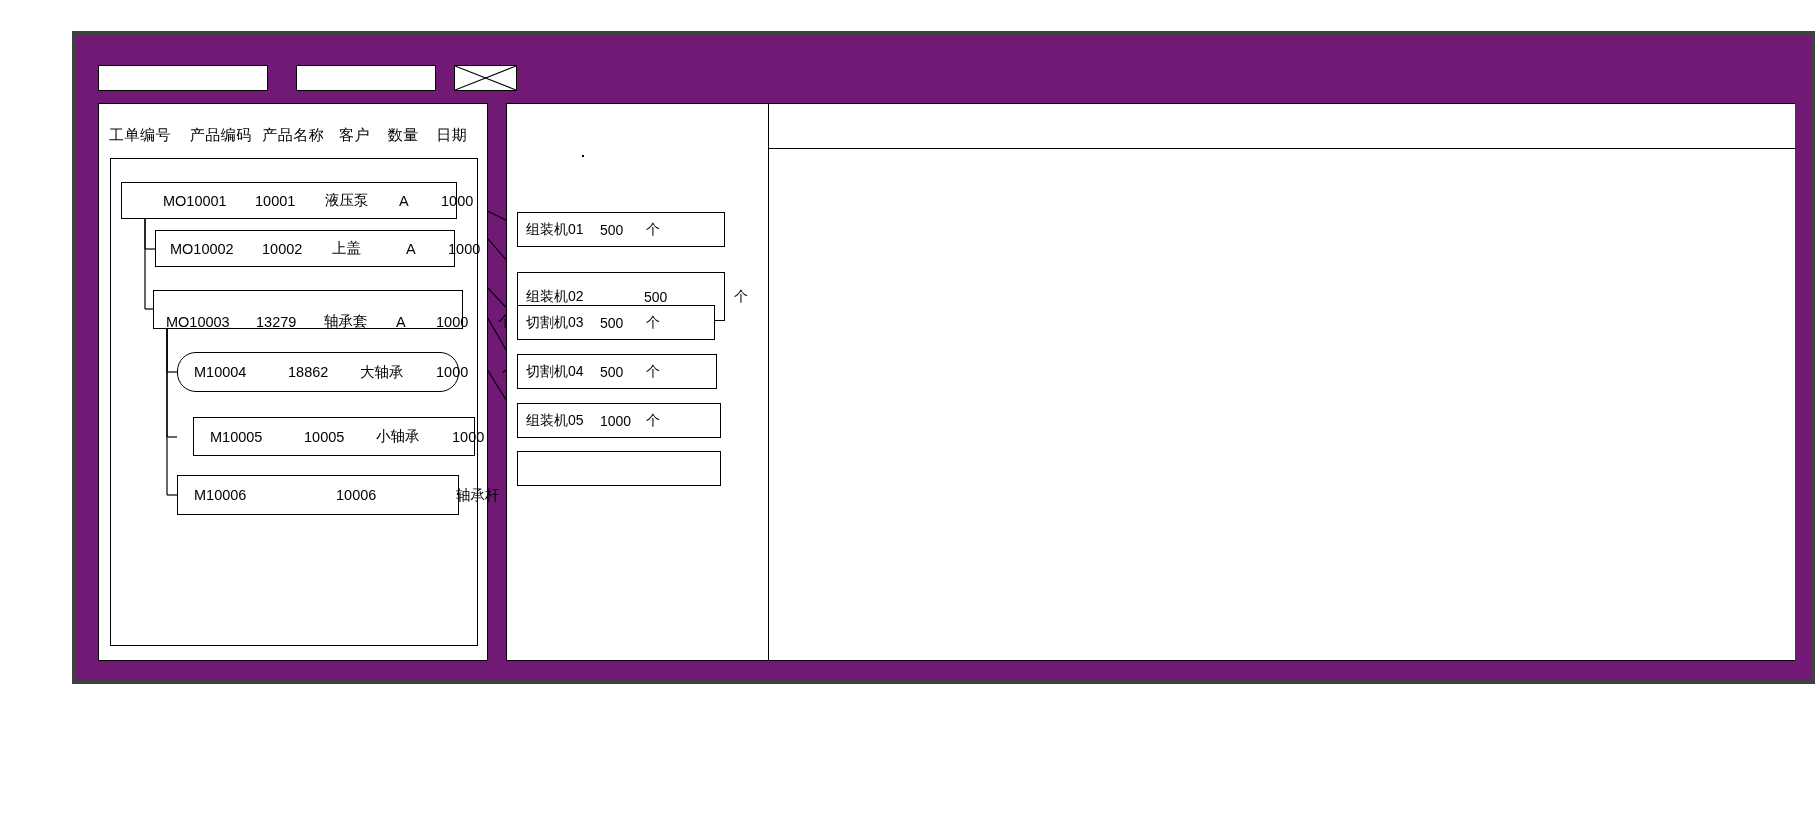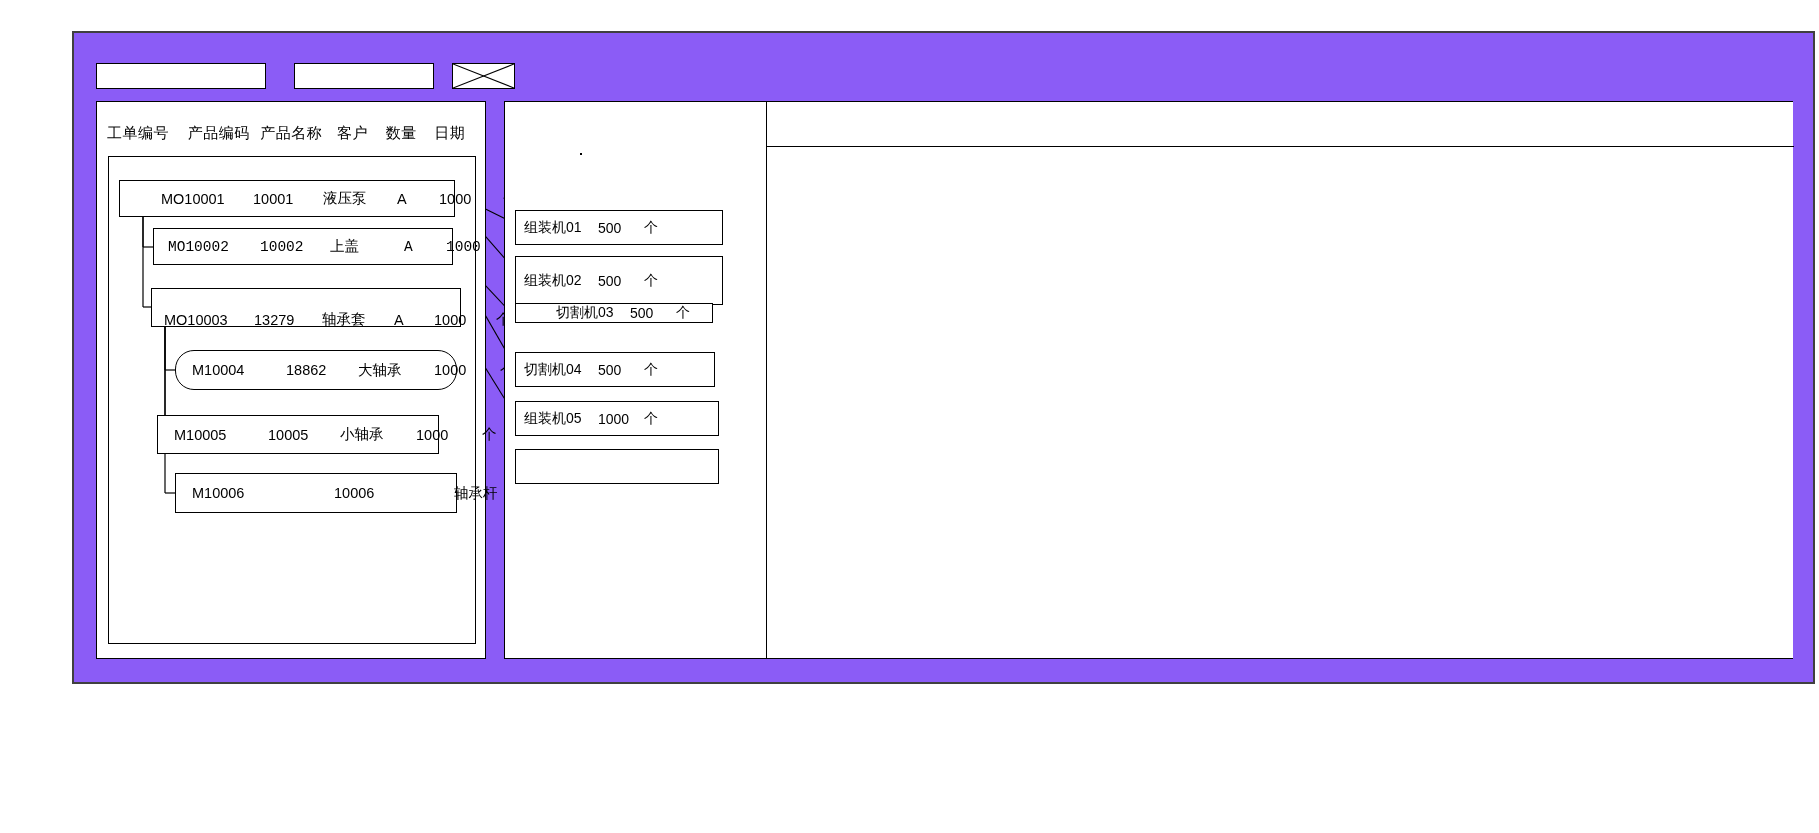--- a/index.html
+++ b/index.html
@@ -1,21 +1,21 @@
 <!DOCTYPE html>
 <html><head>
 <meta charset="utf-8">
 <style>
   html,body{margin:0;padding:0;background:#ffffff;}
   body{width:1819px;height:833px;font-family:"Liberation Sans","DejaVu Sans",sans-serif;color:#000;overflow:hidden;}
 
   .screen{position:absolute;left:0;top:0;width:1819px;height:833px;background:#fff;}
 
   
-  .window{position:absolute;left:72px;top:31px;width:1743px;height:653px;border:2px solid #404040;background:#8b5cf6;box-sizing:border-box;}
+  .window{position:absolute;left:72px;top:31px;width:1743px;height:653px;border:4px solid #404040;background:#701a75;box-sizing:border-box;}
 
   
   .toolbar{position:absolute;left:22px;top:30px;height:26px;}
   .tb-box{position:absolute;top:0;height:26px;border:1.5px solid #000;background:#fff;box-sizing:border-box;}
   .tb-box1{left:0;width:170px;}
   .tb-box2{left:198px;width:140px;}
   .tb-img{left:356px;width:63px;}
   .tb-img svg{display:block;width:100%;height:100%;}
 
   
@@ -32,25 +32,25 @@
   .tree-frame{position:absolute;left:11px;top:54px;width:368px;height:488px;border:1.2px solid #000;background:#fff;box-sizing:border-box;}
 
   
   .row{position:absolute;border:1.2px solid #000;background:#fff;box-sizing:border-box;display:flex;align-items:center;font-size:14.5px;white-space:nowrap;}
   .row .cell{display:inline-block;}
 
   .r1{left:10px;top:23px;width:336px;height:37px;padding-left:27px;}
   .r2{left:44px;top:71px;width:300px;height:37px;}
   .r3{left:42px;top:131px;width:310px;height:39px;}
   .r4{left:66px;top:193px;width:282px;height:40px;border-radius:19px;}
-  .r5{left:48px;top:258px;width:282px;height:39px;}
+  .r5{left:82px;top:258px;width:282px;height:39px;}
   .r6{left:66px;top:316px;width:282px;height:40px;gap:48px;}
 
   .r1 .cell{padding-left:14px;}
-  .r2 .cell{padding-left:14px;font-family:Liberation Mono, monospace;}
+  .r2 .cell{padding-left:14px;}
   .r3 .cell{padding-left:12px;margin-top:24px;}
   .r4 .cell{padding-left:16px;}
   .r5 .cell{padding-left:16px;}
   .r6 .cell{padding-left:16px;}
 
   .c-code{min-width:78px;}
   .c-pcode{min-width:56px;}
   .c-name{min-width:60px;}
   .c-cust{min-width:28px;}
   .c-qty{min-width:50px;text-align:left;}
@@ -61,22 +61,22 @@
 
   
   .panel-mid{position:absolute;left:430px;top:68px;width:262px;height:558px;border:1.5px solid #000;border-right:none;background:#fff;box-sizing:border-box;}
   .mid-dot{position:absolute;left:75px;top:51px;width:2px;height:2px;background:#000;}
 
   .card{position:absolute;left:10px;border:1.2px solid #000;background:#fff;box-sizing:border-box;display:flex;align-items:center;font-size:14px;white-space:nowrap;}
   .card .m-name{padding-left:8px;min-width:74px;}
   .card .m-qty{min-width:46px;}
   .card .m-unit{}
   .m1{top:108px;width:208px;height:35px;}
-  .m2{top:154px;width:208px;height:49px;}
-  .m3{top:201px;width:198px;height:20px;padding-left:32px;}
+  .m2{top:168px;width:208px;height:49px;gap:44px;}
+  .m3{top:201px;width:198px;height:35px;}
   .m4{top:250px;width:200px;height:35px;}
   .m5{top:299px;width:204px;height:35px;}
   .m6{top:347px;width:204px;height:35px;}
 
   
   .panel-right{position:absolute;left:692px;top:68px;width:1027px;height:558px;border-top:1.5px solid #000;border-left:1.5px solid #000;border-bottom:1.5px solid #000;box-sizing:border-box;background:#fff;}
   .rp-divider{position:absolute;left:0;top:44px;width:1027px;height:0;border-top:1.5px solid #000;}
 
   
   .link-svg{position:absolute;left:0;top:0;width:1743px;height:653px;pointer-events:none;}

